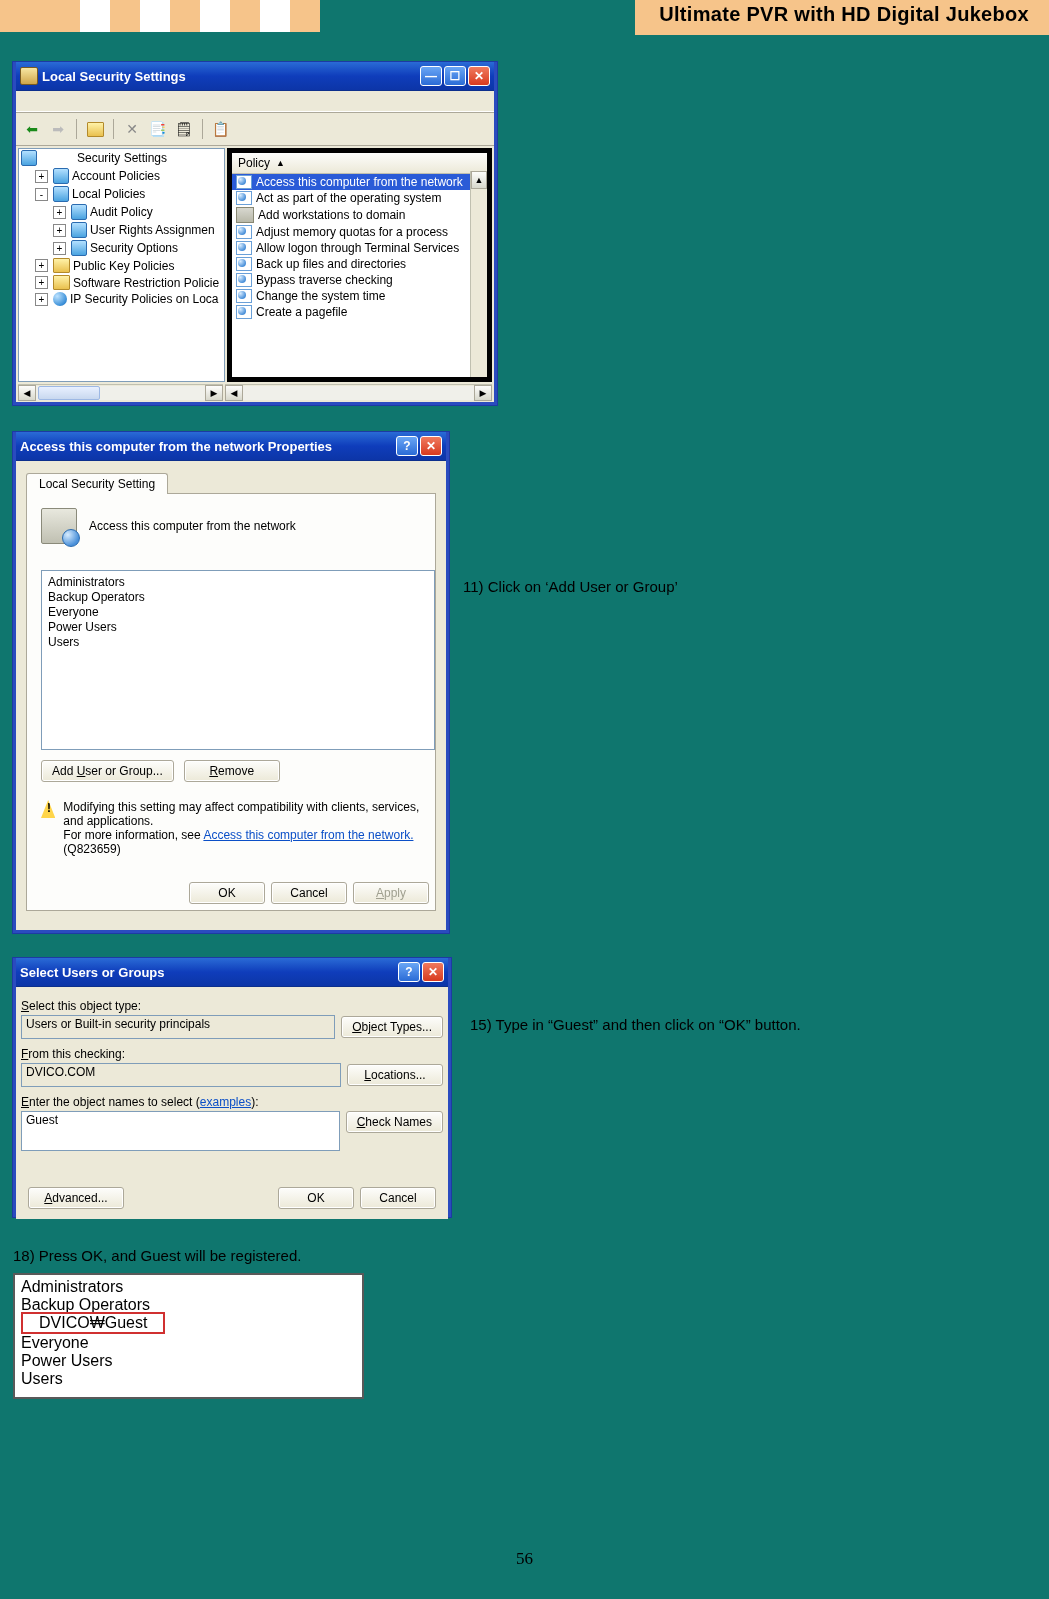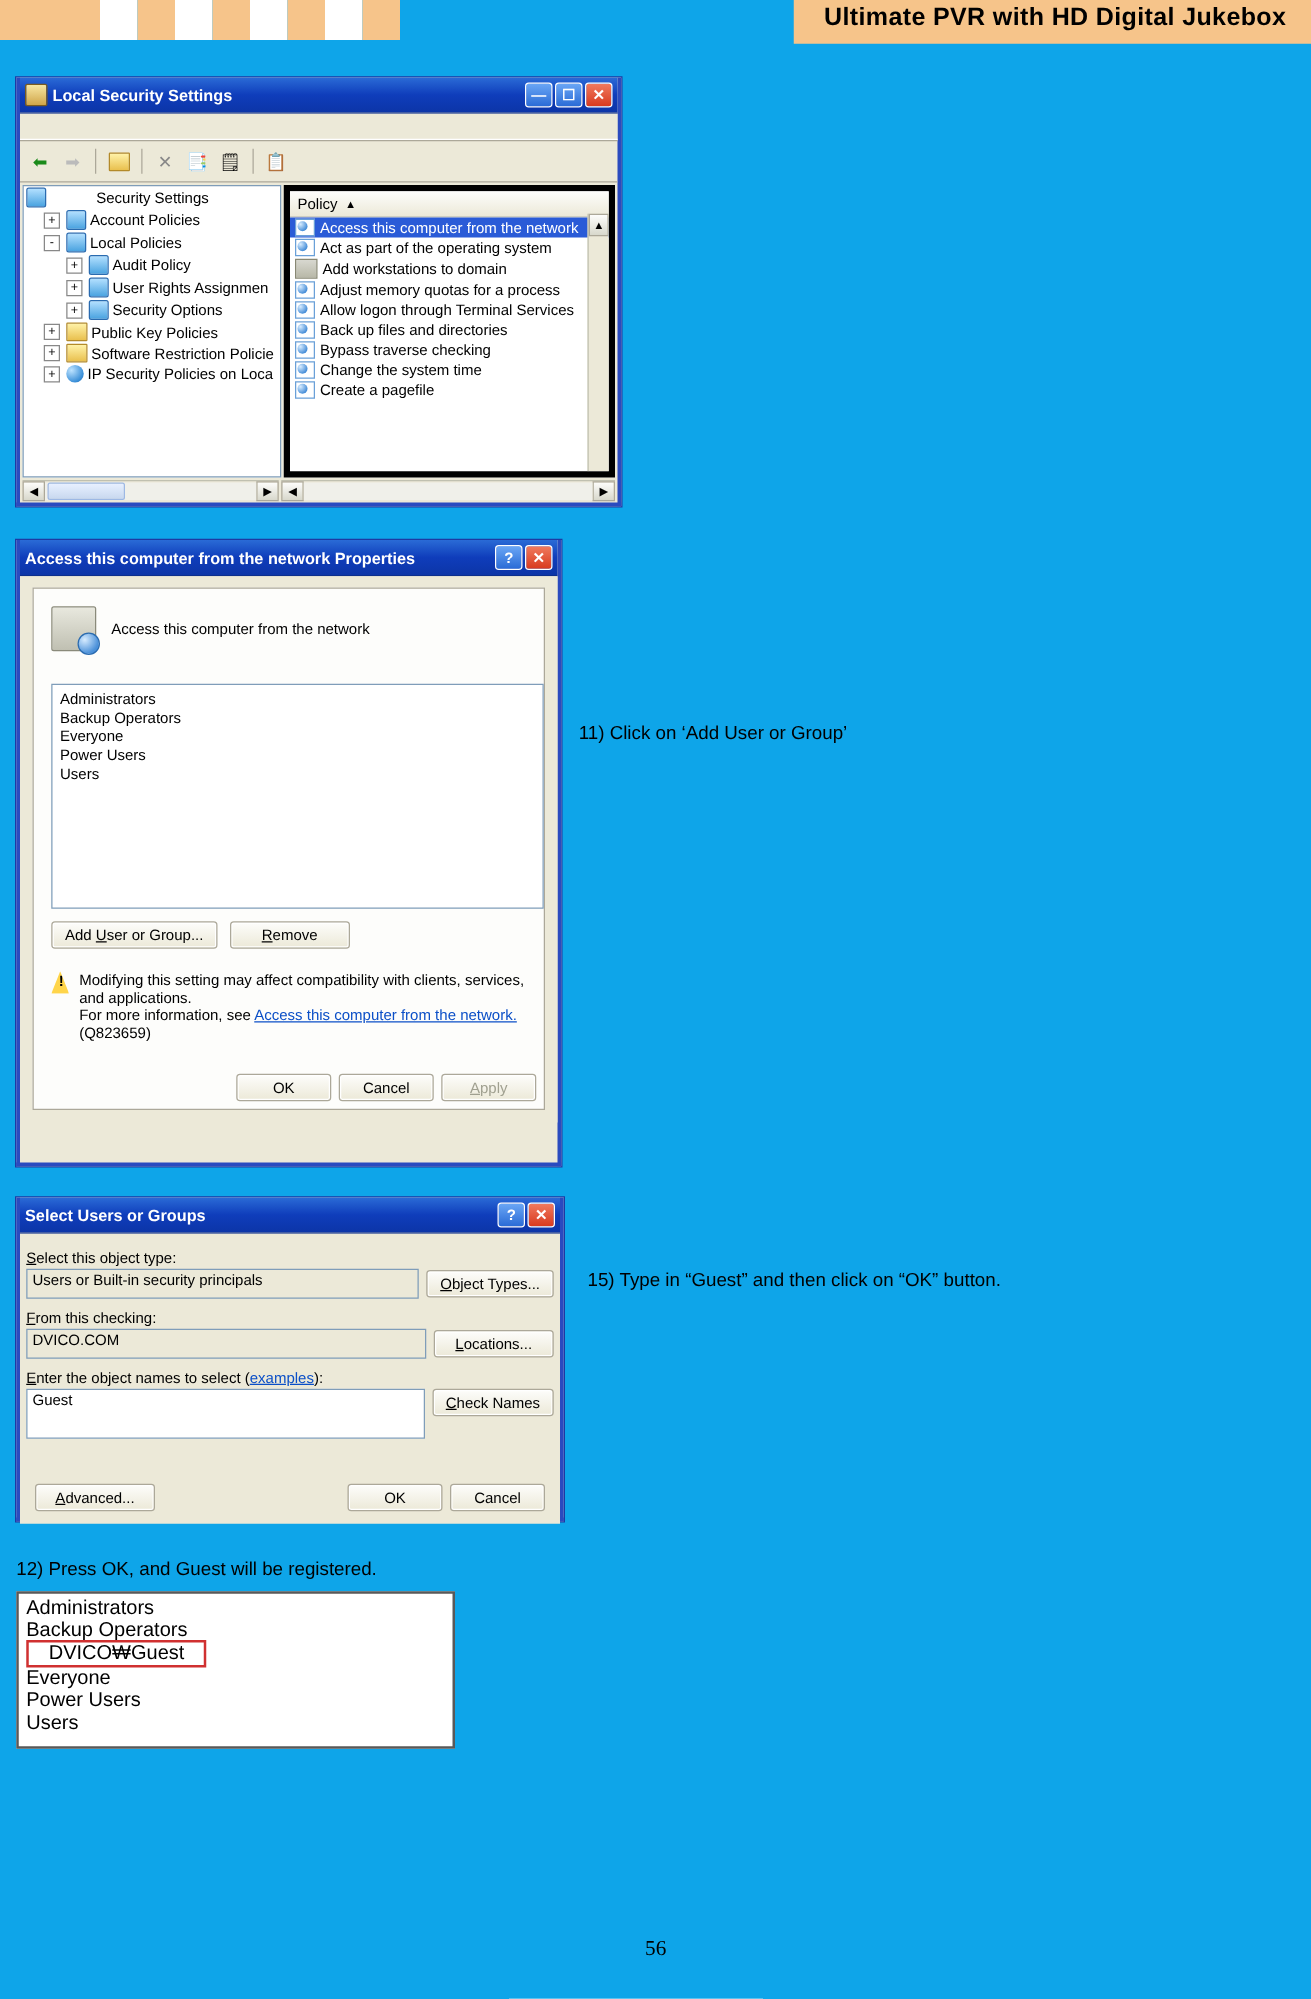--- a/index.html
+++ b/index.html
@@ -7,21 +7,21 @@
     padding: 0;
     font-family: "Tahoma", "Arial", sans-serif;
     font-size: 12px;
     background: #fff;
     width: 1049px;
   }
   .page {
     position: relative;
     width: 1049px;
     height: 1599px;
-    background: #0ea5e9;
+    background: #0f766e;
   }
   
   .header-stripes {
     position: absolute;
     top: 0; left: 0; right: 0;
     height: 32px;
     display: flex;
   }
   .stripe {
     height: 32px;
@@ -424,20 +424,23 @@
   </div>
 
   <div class="xp-window win2">
     <div class="xp-titlebar">
       <span>Access this computer from the network Properties</span>
       <span class="spacer"></span>
       <span class="tb-btn tb-help">?</span>
       <span class="tb-btn tb-close">✕</span>
     </div>
     <div class="dlg-body2">
+      <div class="tab-strip">
+        <div class="tab">Local Security Setting</div>
+      </div>
       <div class="tab-panel">
         <div class="prop-head">
           <div class="big-icon"></div>
           <div>Access this computer from the network</div>
         </div>
         <div class="users-box">
           <div>Administrators</div>
           <div>Backup Operators</div>
           <div>Everyone</div>
           <div>Power Users</div>
@@ -508,21 +511,21 @@
           </button>
         <div class="right">
           <button class="xp-btn" style="min-width:76px">OK</button>
           <button class="xp-btn" style="min-width:76px">Cancel</button>
         </div>
       </div>
     </div>
   </div>
   <div class="instr" style="top:1016px; left:470px;">15) Type in “Guest” and then click on “OK” button.</div>
 
-  <div class="instr" style="top:1247px; left:13px;">12) Press OK, and Guest will be registered.</div>
+  <div class="instr" style="top:1247px; left:13px;">18) Press OK, and Guest will be registered.</div>
   <div class="result-box">
     <div>Administrators</div>
     <div>Backup Operators</div>
     <div><span class="hl">DVICO₩Guest</span></div>
     <div>Everyone</div>
     <div>Power Users</div>
     <div>Users</div>
   </div>
 
   <div class="page-num">56</div>

